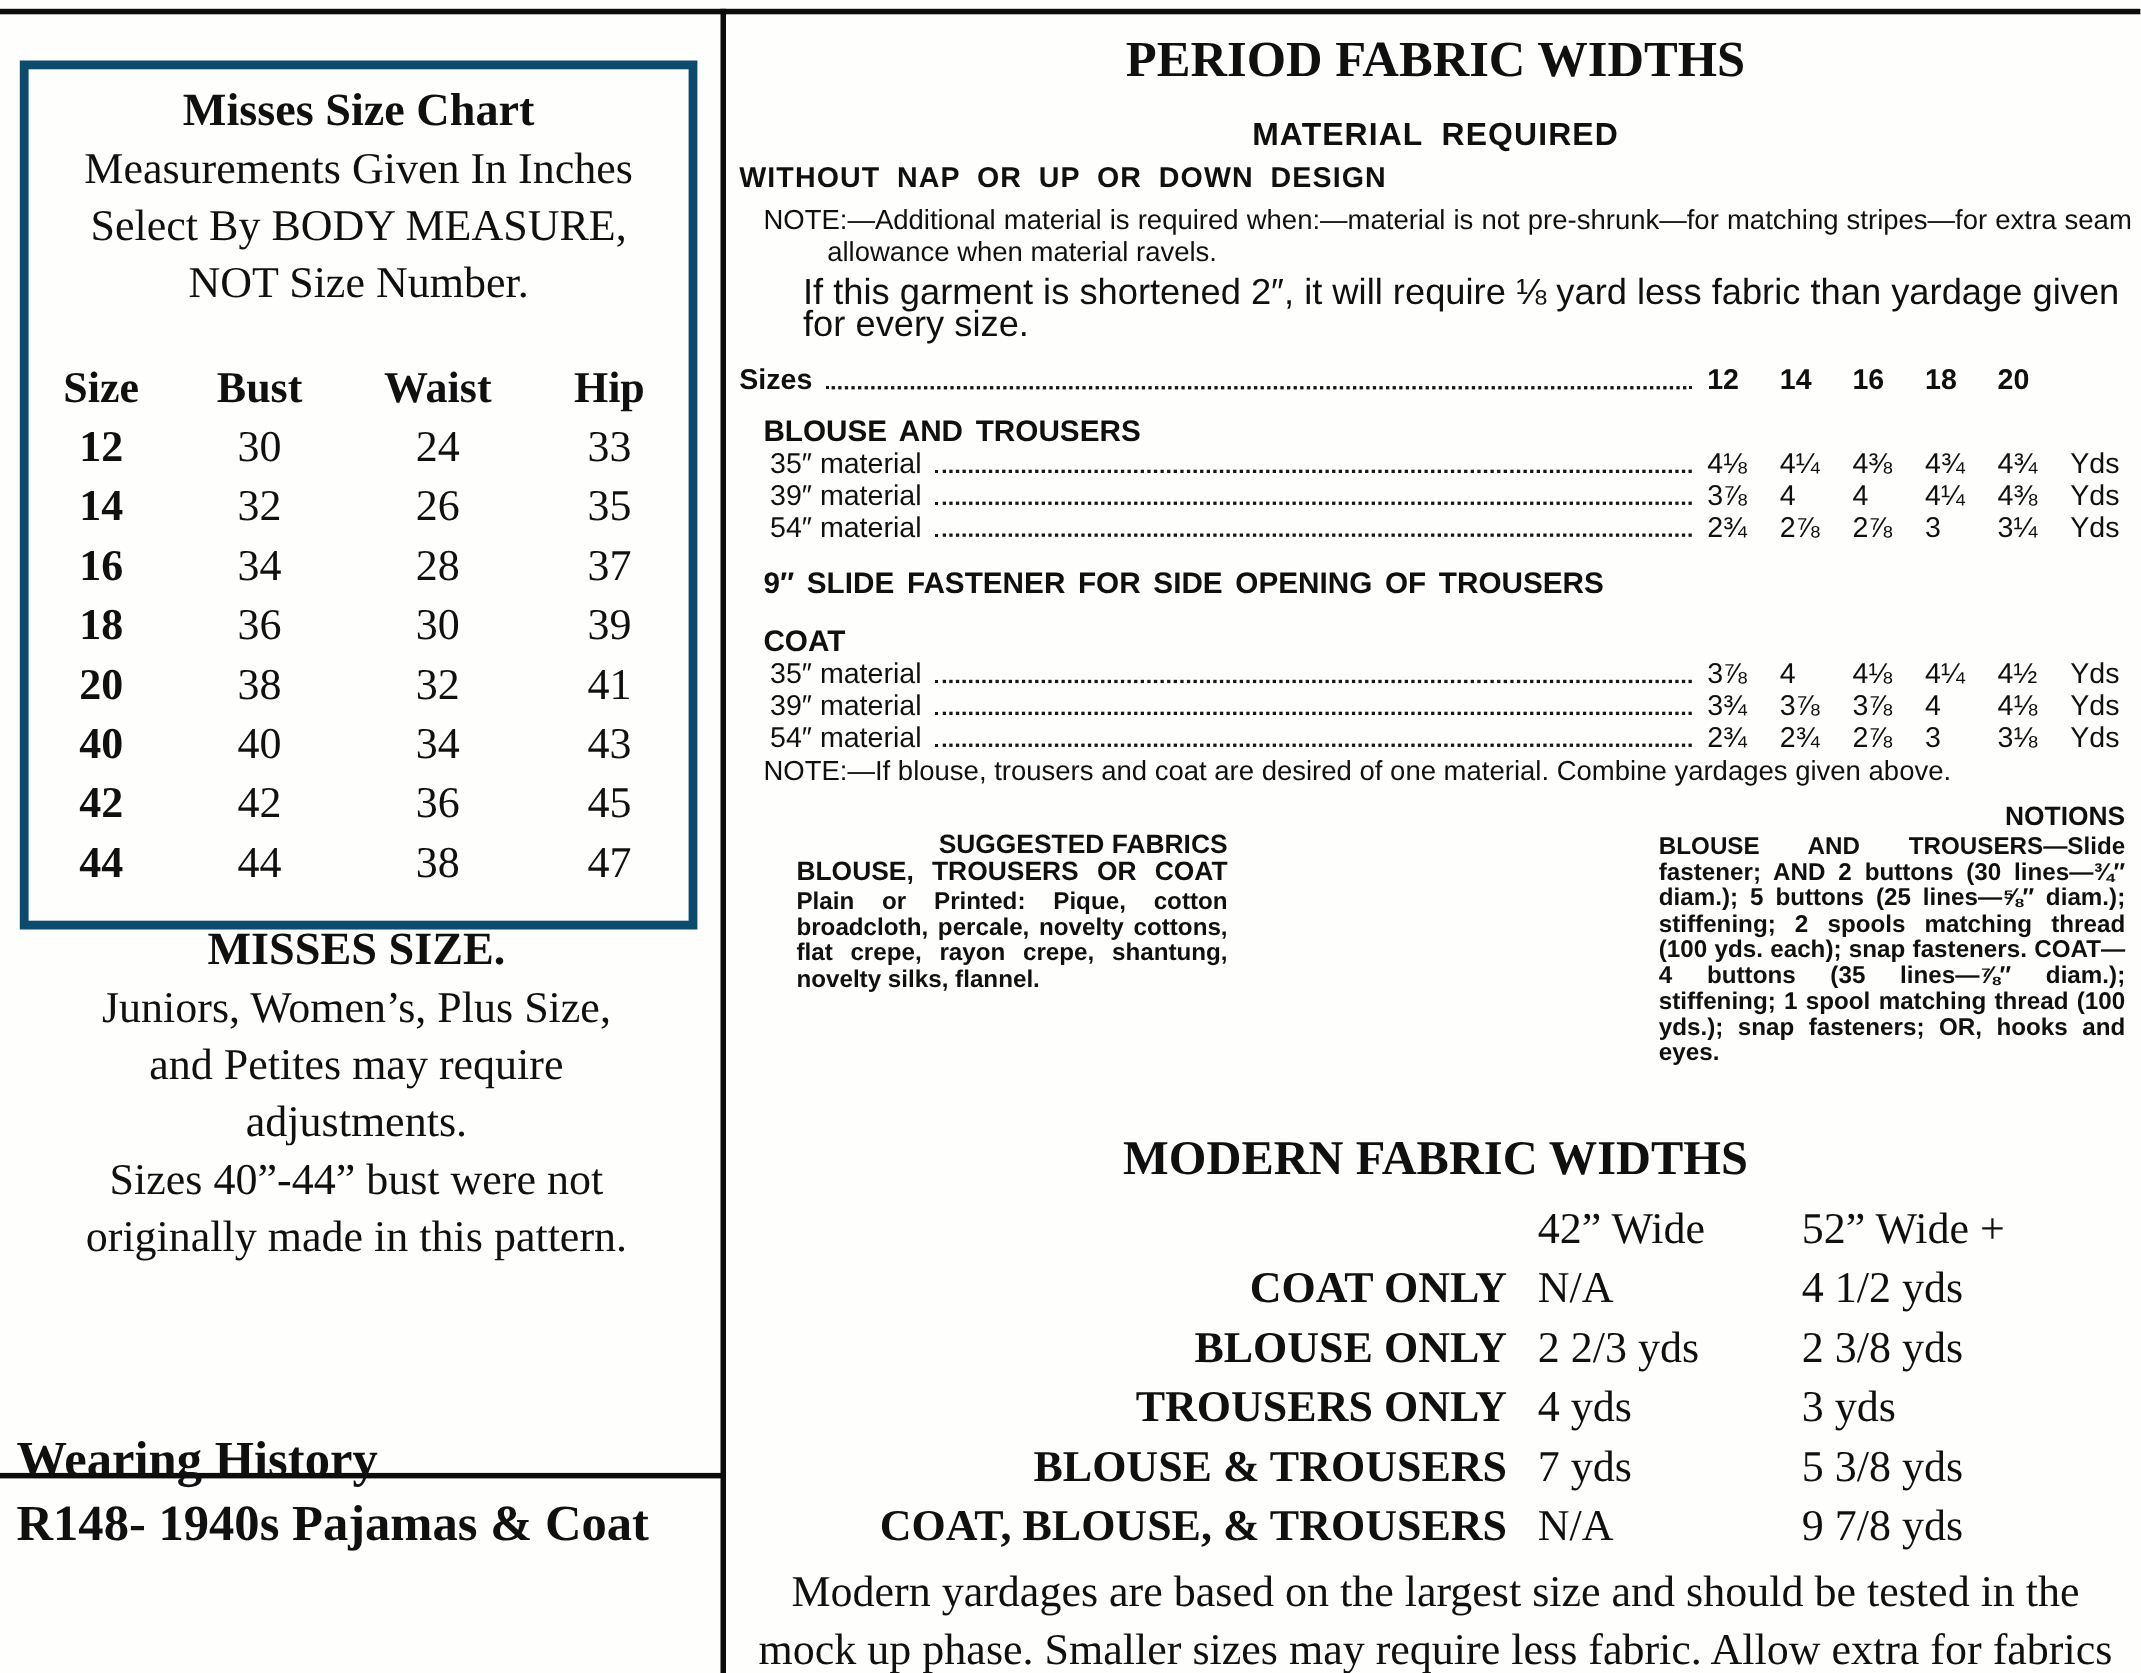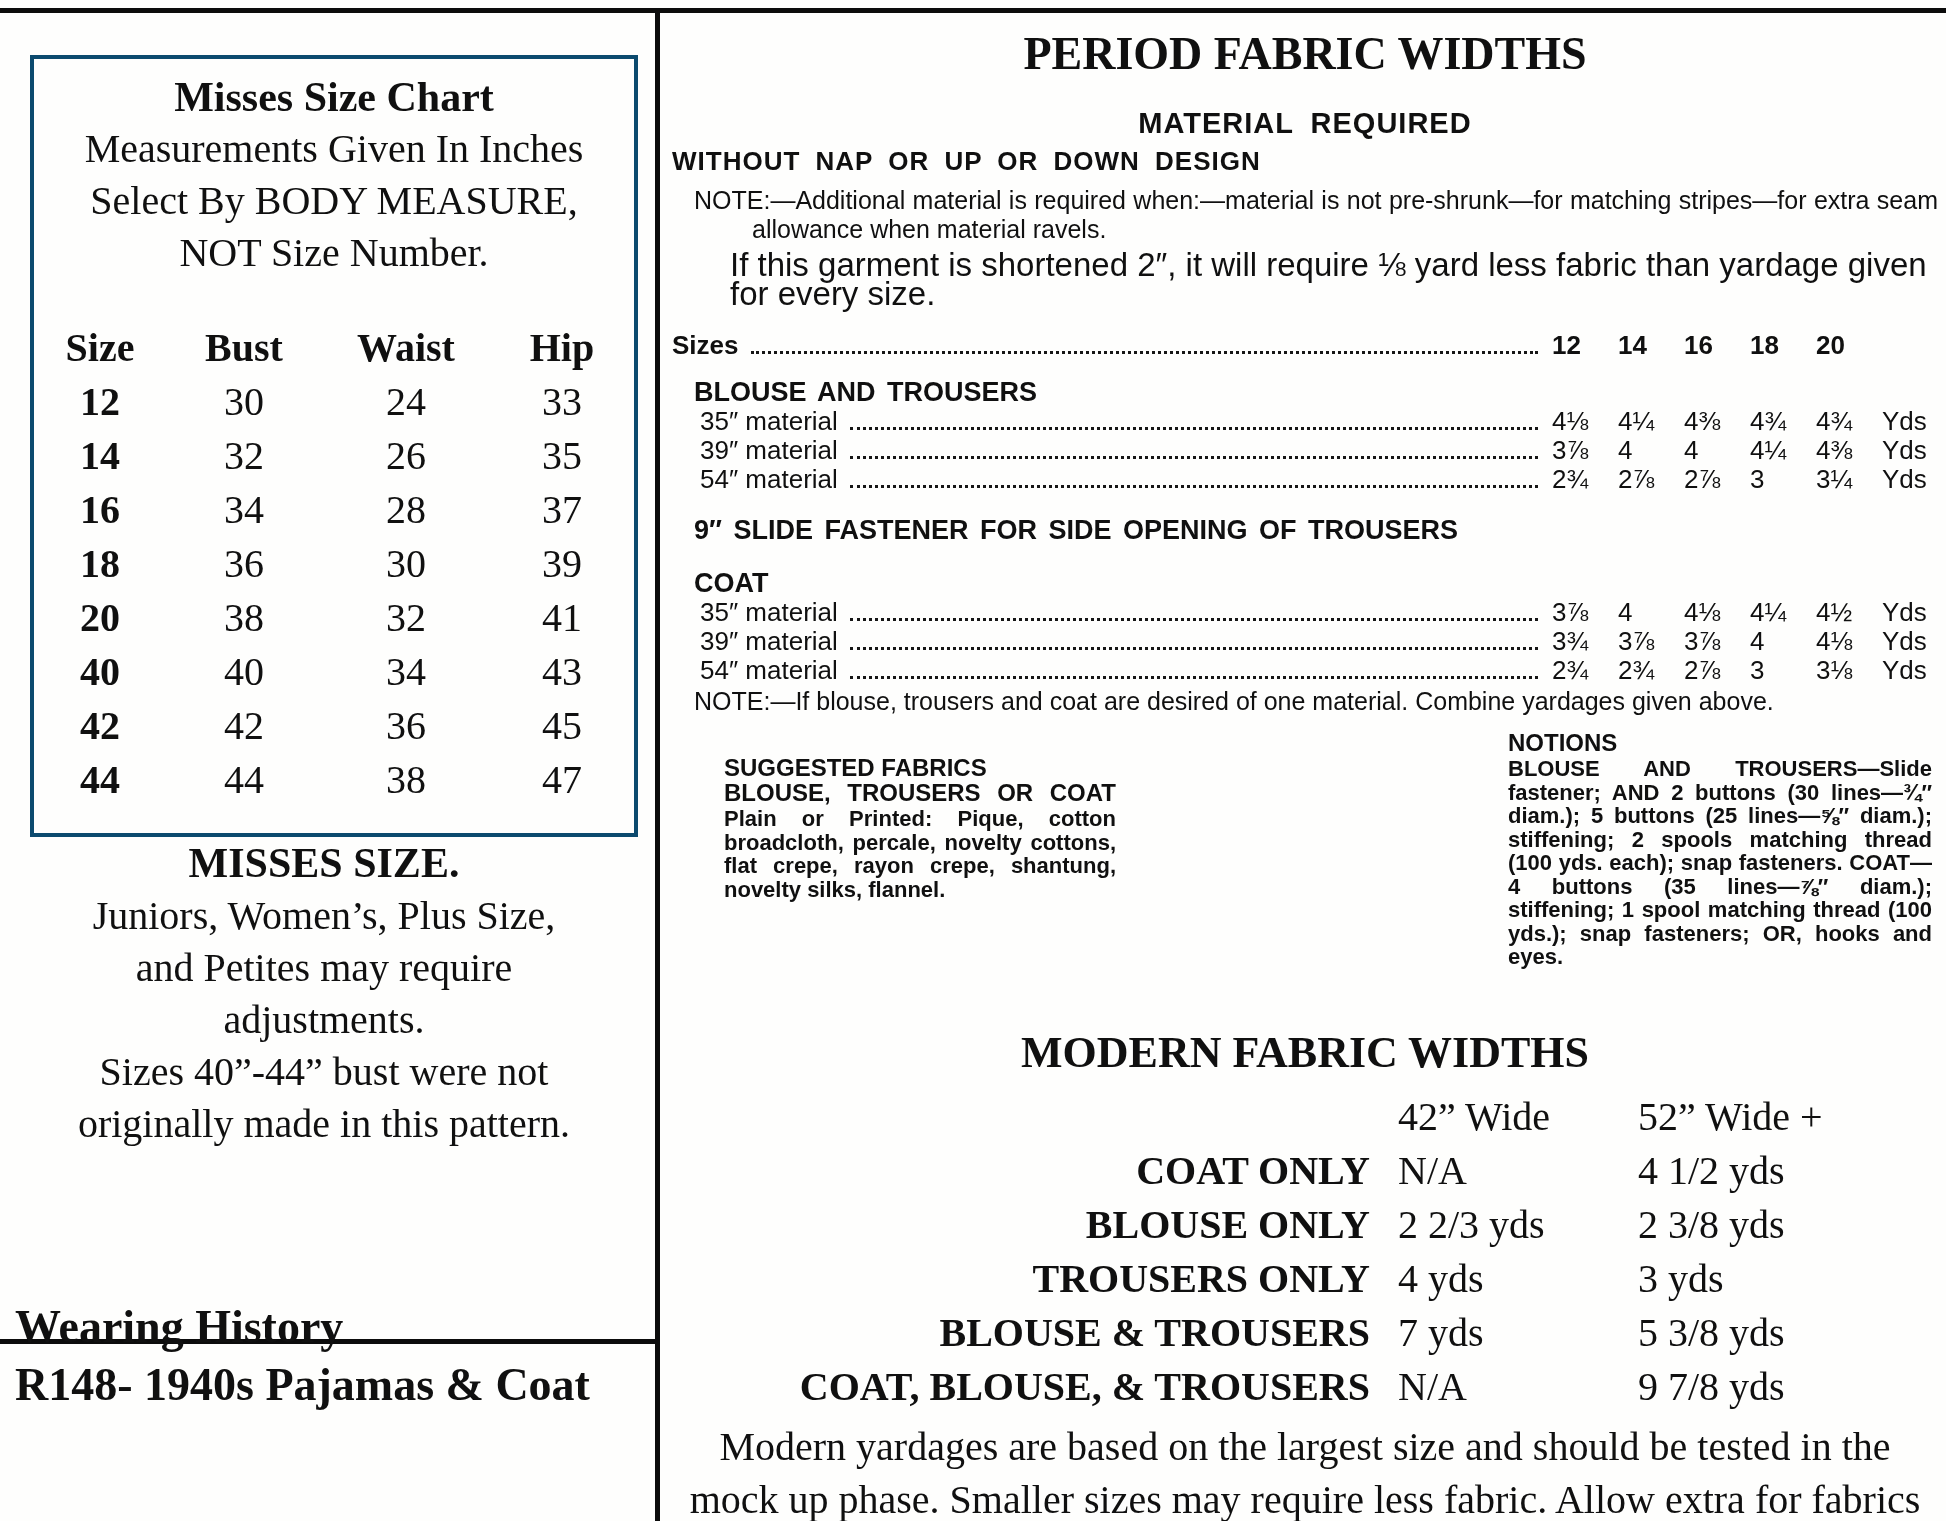--- a/index.html
+++ b/index.html
@@ -10,22 +10,22 @@
   }
   .serif{font-family:"Liberation Serif",serif;}
   .gothic{font-family:"Liberation Sans",sans-serif;}
   .rule{position:absolute;background:#0c0c0c;}
   .top-rule{top:8px;left:0;width:1946px;height:5px;}
   .col-rule{top:8px;left:655px;width:5px;height:1513px;}
   .left-rule{top:1339px;left:0;width:660px;height:5px;}
 
   
   .size-box{
-    position:absolute;left:30px;top:55px;width:600px;height:762px;
-    border:4px solid #0c4a6e;text-align:center;padding-top:12px;
+    position:absolute;left:18px;top:55px;width:600px;height:762px;
+    border:8px solid #0c4a6e;text-align:center;padding-top:12px;
   }
   .box-title{font-size:42px;font-weight:bold;line-height:52px;}
   .box-sub{font-size:40px;line-height:52px;}
   .size-grid{
     display:grid;grid-template-columns:22% 26% 28% 24%;
     margin-top:42px;font-size:40px;line-height:54px;
   }
   .size-grid .hdr{font-weight:bold;}
   .size-grid .c-size{font-weight:bold;}
   .misses-note{
@@ -50,21 +50,21 @@
   .vcols .v{width:66px;}
   .vcols .u{width:56px;}
   .sizes-row{margin-top:24px;font-weight:bold;}
   .sec-head{font-size:27px;font-weight:bold;word-spacing:4px;padding-left:22px;}
   .mt16{margin-top:16px;} .mt20{margin-top:20px;} .mt22{margin-top:22px;}
   .mat-rows{padding-left:28px;}
   .combine{font-size:25px;padding-left:22px;margin-top:1px;line-height:29px;}
   .two-col{position:relative;height:298px;margin-top:8px;}
   .sugg{position:absolute;left:52px;top:31px;width:392px;}
   .noti{position:absolute;right:6px;top:6px;width:424px;}
-  .blk-head{font-size:24px;font-weight:bold;text-align:left;line-height:25px;}
+  .blk-head{font-size:24px;font-weight:bold;text-align:right;line-height:25px;}
   .blk-head2{font-size:24px;font-weight:bold;line-height:25px;text-align:justify;text-align-last:justify;}
   .blk-body{font-size:22px;font-weight:bold;text-align:justify;line-height:23.5px;margin-top:2px;}
   .modern-title{font-size:44px;font-weight:bold;text-align:center;margin-top:4px;line-height:54px;}
   .modern-tbl{margin-top:10px;font-size:40px;}
   .m-row{display:grid;grid-template-columns:1fr 240px 300px;line-height:54px;}
   .m-row .m-lbl{text-align:right;font-weight:bold;padding-right:28px;}
   .m-row .m-hdr{font-weight:normal;}
   .m-foot{font-size:40px;line-height:53px;text-align:center;margin-top:6px;padding:0 4px;}
 </style>
 </head>

